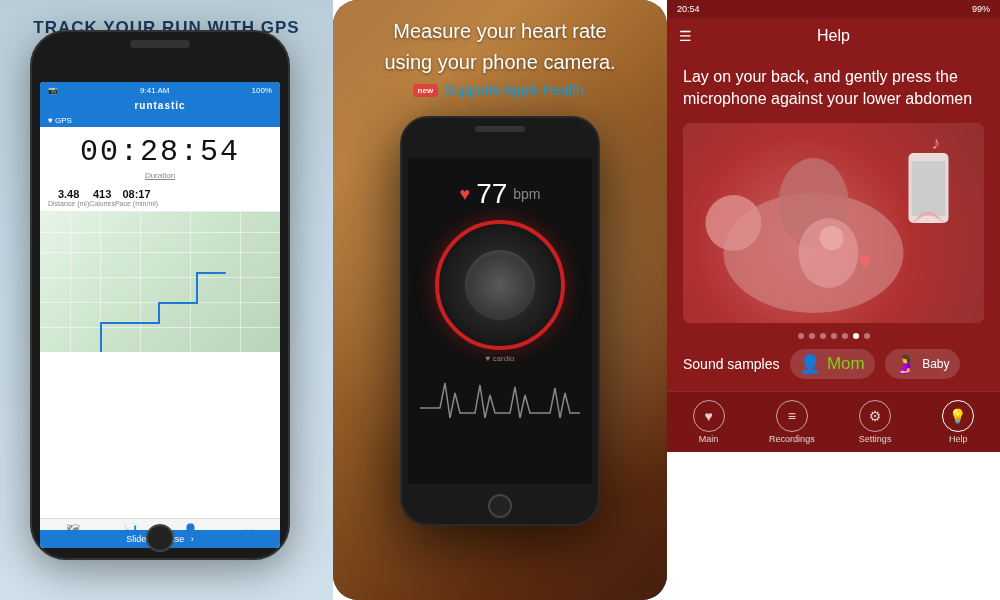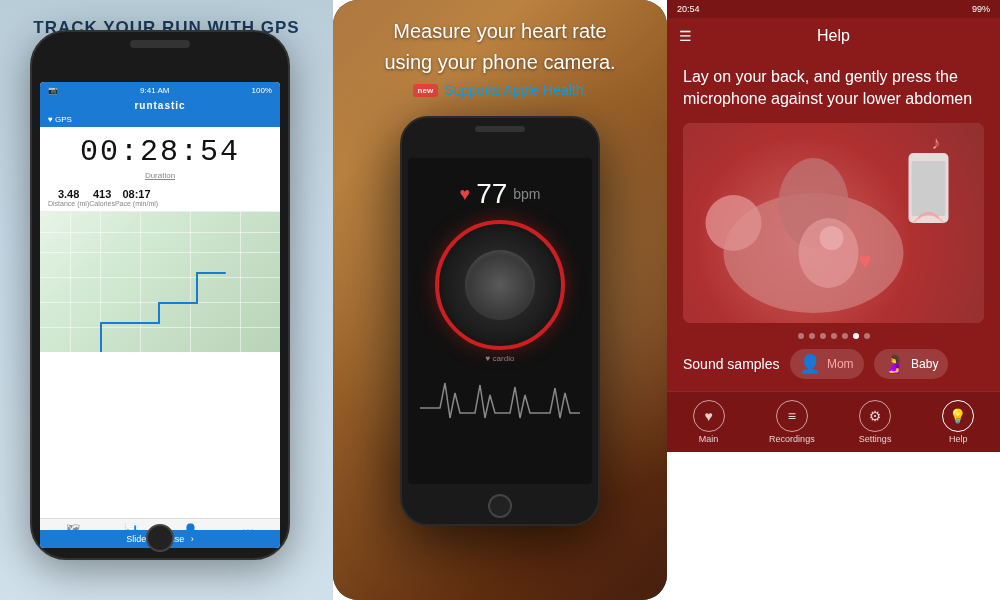--- a/index.html
+++ b/index.html
@@ -31,21 +31,21 @@
       background: #1b7bd4; color: #fff; font-size: 8px;
       padding: 2px 8px; display: flex; justify-content: space-between; align-items: center;
       height: 16px;
     }
     .phone1-runtastic {
       background: #1b7bd4; color: #fff; text-align: center;
       font-size: 10px; font-weight: 600; padding: 2px 0; letter-spacing: 1px;
     }
     .phone1-icons-bar {
       background: #1b7bd4; display: flex; justify-content: space-between;
-      align-items: flex-start; padding: 2px 8px; height: 14px;
+      align-items: center; padding: 2px 8px; height: 14px;
     }
     .phone1-timer {
       font-size: 30px; font-weight: 300; color: #111; text-align: center;
       padding: 8px 0 2px; letter-spacing: 2px; font-family: 'Courier New', monospace;
     }
     .phone1-duration-label {
       text-align: center; color: #888; font-size: 8px; margin-bottom: 4px; text-decoration: underline;
     }
     .phone1-stats {
       display: flex; justify-content: flex-start; padding: 4px 8px;
@@ -413,21 +413,21 @@
       <div class="dot"></div>
       <div class="dot"></div>
       <div class="dot active"></div>
       <div class="dot"></div>
     </div>
 
     <div class="panel3-sound-section">
       <span class="sound-label">Sound samples</span>
       <div class="sound-btn">
         <span style="font-size:18px;">👤</span>
-        <span style="color:#fca5a5;font-size:12px;">Mom</span>
+        <span style="color:#84cc16;font-size:17px;">Mom</span>
       </div>
       <div class="sound-btn">
         <span style="font-size:18px;">🤰</span>
         <span style="color:#fff;font-size:12px;">Baby</span>
       </div>
     </div>
   </div>
 
   <div class="panel3-bottom-nav">
     <div class="nav-item">

